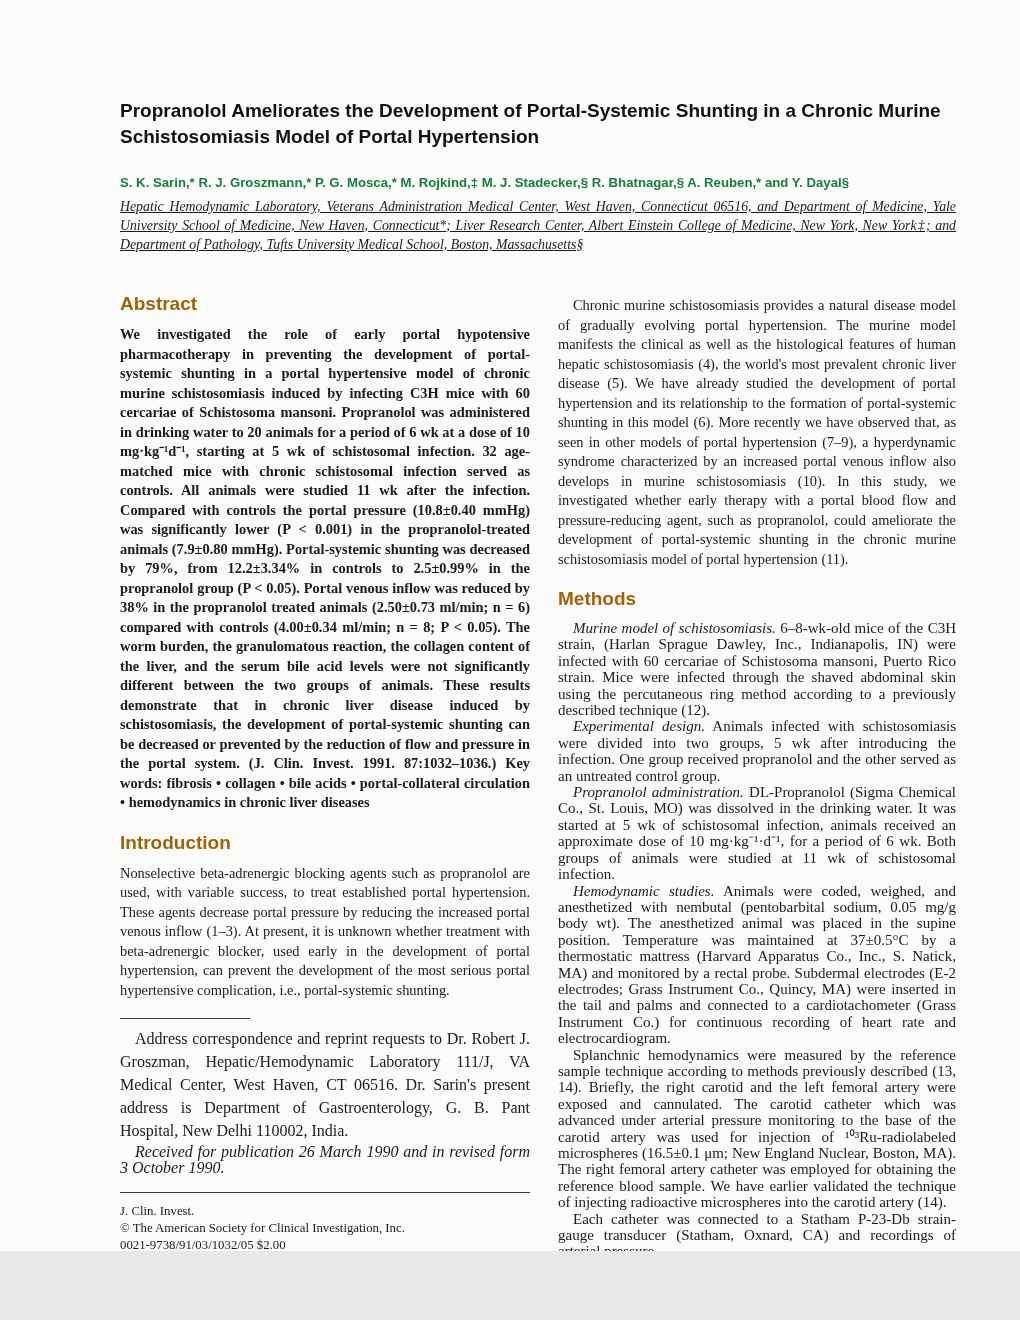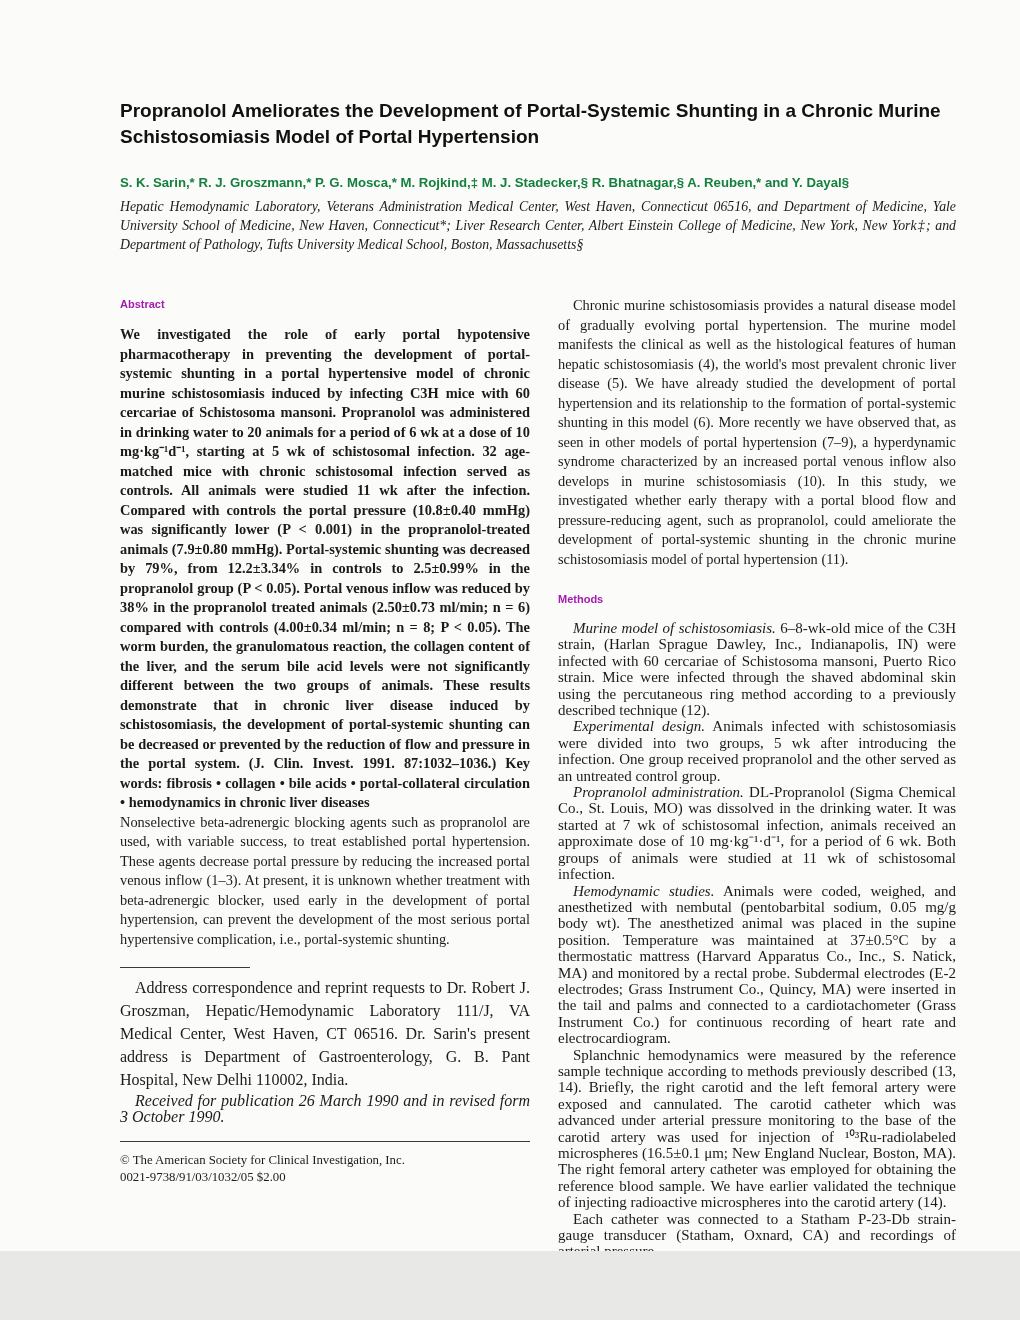--- a/index.html
+++ b/index.html
@@ -34,36 +34,37 @@
     font-size: 13.2px;
     line-height: 17px;
     color: #15803d;
   }
   .affiliation {
     margin-top: 6px;
     font-style: italic;
     font-size: 13.8px;
     line-height: 19px;
     text-align: justify;
+    text-decoration: underline;
   }
   .columns {
     display: flex;
     gap: 28px;
     margin-top: 42px;
     align-items: flex-start;
   }
   .col-left  { width: 410px; flex: none; }
   .col-right { flex: 1; }
   .section-heading {
     font-family: "Liberation Sans", sans-serif;
     font-weight: bold;
-    font-size: 11px;
+    font-size: 19px;
     line-height: 16px;
     margin-bottom: 13px;
-    color: #a21caf;
+    color: #a16207;
   }
   .heading-spaced { margin-top: 22px; }
   .abstract-text {
     font-weight: bold;
     font-size: 14.4px;
     line-height: 19.5px;
     text-align: justify;
   }
   .body-text {
     font-size: 14.4px;
@@ -141,43 +142,45 @@
       <div class="authors-line">S. K. Sarin,* R. J. Groszmann,* P. G. Mosca,* M. Rojkind,‡ M. J. Stadecker,§ R. Bhatnagar,§ A. Reuben,* and Y. Dayal§</div>
       <div class="affiliation">Hepatic Hemodynamic Laboratory, Veterans Administration Medical Center, West Haven, Connecticut 06516, and Department of Medicine, Yale University School of Medicine, New Haven, Connecticut*; Liver Research Center, Albert Einstein College of Medicine, New York, New York‡; and Department of Pathology, Tufts University Medical School, Boston, Massachusetts§</div>
     </header>
 
     <div class="columns">
 
       <div class="col-left">
         <h2 class="section-heading">Abstract</h2>
         <p class="abstract-text">We investigated the role of early portal hypotensive pharmacotherapy in preventing the development of portal-systemic shunting in a portal hypertensive model of chronic murine schistosomiasis induced by infecting C3H mice with 60 cercariae of Schistosoma mansoni. Propranolol was administered in drinking water to 20 animals for a period of 6 wk at a dose of 10 mg·kg⁻¹d⁻¹, starting at 5 wk of schistosomal infection. 32 age-matched mice with chronic schistosomal infection served as controls. All animals were studied 11 wk after the infection. Compared with controls the portal pressure (10.8±0.40 mmHg) was significantly lower (P &lt; 0.001) in the propranolol-treated animals (7.9±0.80 mmHg). Portal-systemic shunting was decreased by 79%, from 12.2±3.34% in controls to 2.5±0.99% in the propranolol group (P &lt; 0.05). Portal venous inflow was reduced by 38% in the propranolol treated animals (2.50±0.73 ml/min; n = 6) compared with controls (4.00±0.34 ml/min; n = 8; P &lt; 0.05). The worm burden, the granulomatous reaction, the collagen content of the liver, and the serum bile acid levels were not significantly different between the two groups of animals. These results demonstrate that in chronic liver disease induced by schistosomiasis, the development of portal-systemic shunting can be decreased or prevented by the reduction of flow and pressure in the portal system. (J. Clin. Invest. 1991. 87:1032–1036.) Key words: fibrosis • collagen • bile acids • portal-collateral circulation • hemodynamics in chronic liver diseases</p>
 
+        <h2 class="section-heading heading-spaced">Introduction</h2>
         <p class="body-text">Nonselective beta-adrenergic blocking agents such as propranolol are used, with variable success, to treat established portal hypertension. These agents decrease portal pressure by reducing the increased portal venous inflow (1–3). At present, it is unknown whether treatment with beta-adrenergic blocker, used early in the development of portal hypertension, can prevent the development of the most serious portal hypertensive complication, i.e., portal-systemic shunting.</p>
 
         <hr class="footnote-rule">
         <p class="footnote">Address correspondence and reprint requests to Dr. Robert J. Groszman, Hepatic/Hemodynamic Laboratory 111/J, VA Medical Center, West Haven, CT 06516. Dr. Sarin's present address is Department of Gastroenterology, G. B. Pant Hospital, New Delhi 110002, India.</p>
         <p class="footnote-received">Received for publication 26 March 1990 and in revised form 3 October 1990.</p>
 
         <hr class="journal-rule">
         <div class="journal-block">
+          <div>J. Clin. Invest.</div>
           <div>© The American Society for Clinical Investigation, Inc.</div>
           <div>0021-9738/91/03/1032/05 $2.00</div>
         </div>
       </div>
 
       <div class="col-right">
         <p class="body-text indent-first">Chronic murine schistosomiasis provides a natural disease model of gradually evolving portal hypertension. The murine model manifests the clinical as well as the histological features of human hepatic schistosomiasis (4), the world's most prevalent chronic liver disease (5). We have already studied the development of portal hypertension and its relationship to the formation of portal-systemic shunting in this model (6). More recently we have observed that, as seen in other models of portal hypertension (7–9), a hyperdynamic syndrome characterized by an increased portal venous inflow also develops in murine schistosomiasis (10). In this study, we investigated whether early therapy with a portal blood flow and pressure-reducing agent, such as propranolol, could ameliorate the development of portal-systemic shunting in the chronic murine schistosomiasis model of portal hypertension (11).</p>
 
         <h2 class="section-heading heading-spaced">Methods</h2>
 
         <p class="methods-para"><span class="lead-italic">Murine model of schistosomiasis.</span> <span>6–8-wk-old mice of the C3H strain, (Harlan Sprague Dawley, Inc., Indianapolis, IN) were infected with 60 cercariae of Schistosoma mansoni, Puerto Rico strain. Mice were infected through the shaved abdominal skin using the percutaneous ring method according to a previously described technique (12).</span></p>
 
         <p class="methods-para"><span class="lead-italic">Experimental design.</span> <span>Animals infected with schistosomiasis were divided into two groups, 5 wk after introducing the infection. One group received propranolol and the other served as an untreated control group.</span></p>
 
-        <p class="methods-para"><span class="lead-italic">Propranolol administration.</span> <span>DL-Propranolol (Sigma Chemical Co., St. Louis, MO) was dissolved in the drinking water. It was started at 7 wk of schistosomal infection, animals received an approximate dose of 10 mg·kg⁻¹·d⁻¹, for a period of 6 wk. Both groups of animals were studied at 11 wk of schistosomal infection.</span></p>
+        <p class="methods-para"><span class="lead-italic">Propranolol administration.</span> <span>DL-Propranolol (Sigma Chemical Co., St. Louis, MO) was dissolved in the drinking water. It was started at 5 wk of schistosomal infection, animals received an approximate dose of 10 mg·kg⁻¹·d⁻¹, for a period of 6 wk. Both groups of animals were studied at 11 wk of schistosomal infection.</span></p>
 
         <p class="methods-para"><span class="lead-italic">Hemodynamic studies.</span> <span>Animals were coded, weighed, and anesthetized with nembutal (pentobarbital sodium, 0.05 mg/g body wt). The anesthetized animal was placed in the supine position. Temperature was maintained at 37±0.5°C by a thermostatic mattress (Harvard Apparatus Co., Inc., S. Natick, MA) and monitored by a rectal probe. Subdermal electrodes (E-2 electrodes; Grass Instrument Co., Quincy, MA) were inserted in the tail and palms and connected to a cardiotachometer (Grass Instrument Co.) for continuous recording of heart rate and electrocardiogram.</span></p>
 
         <p class="methods-para"><span class="lead-italic"></span> <span>Splanchnic hemodynamics were measured by the reference sample technique according to methods previously described (13, 14). Briefly, the right carotid and the left femoral artery were exposed and cannulated. The carotid catheter which was advanced under arterial pressure monitoring to the base of the carotid artery was used for injection of ¹⁰³Ru-radiolabeled microspheres (16.5±0.1 μm; New England Nuclear, Boston, MA). The right femoral artery catheter was employed for obtaining the reference blood sample. We have earlier validated the technique of injecting radioactive microspheres into the carotid artery (14).</span></p>
 
         <p class="methods-para"><span class="lead-italic"></span> <span>Each catheter was connected to a Statham P-23-Db strain-gauge transducer (Statham, Oxnard, CA) and recordings of arterial pressure</span></p>
       </div>
 
     </div>
   </div>

